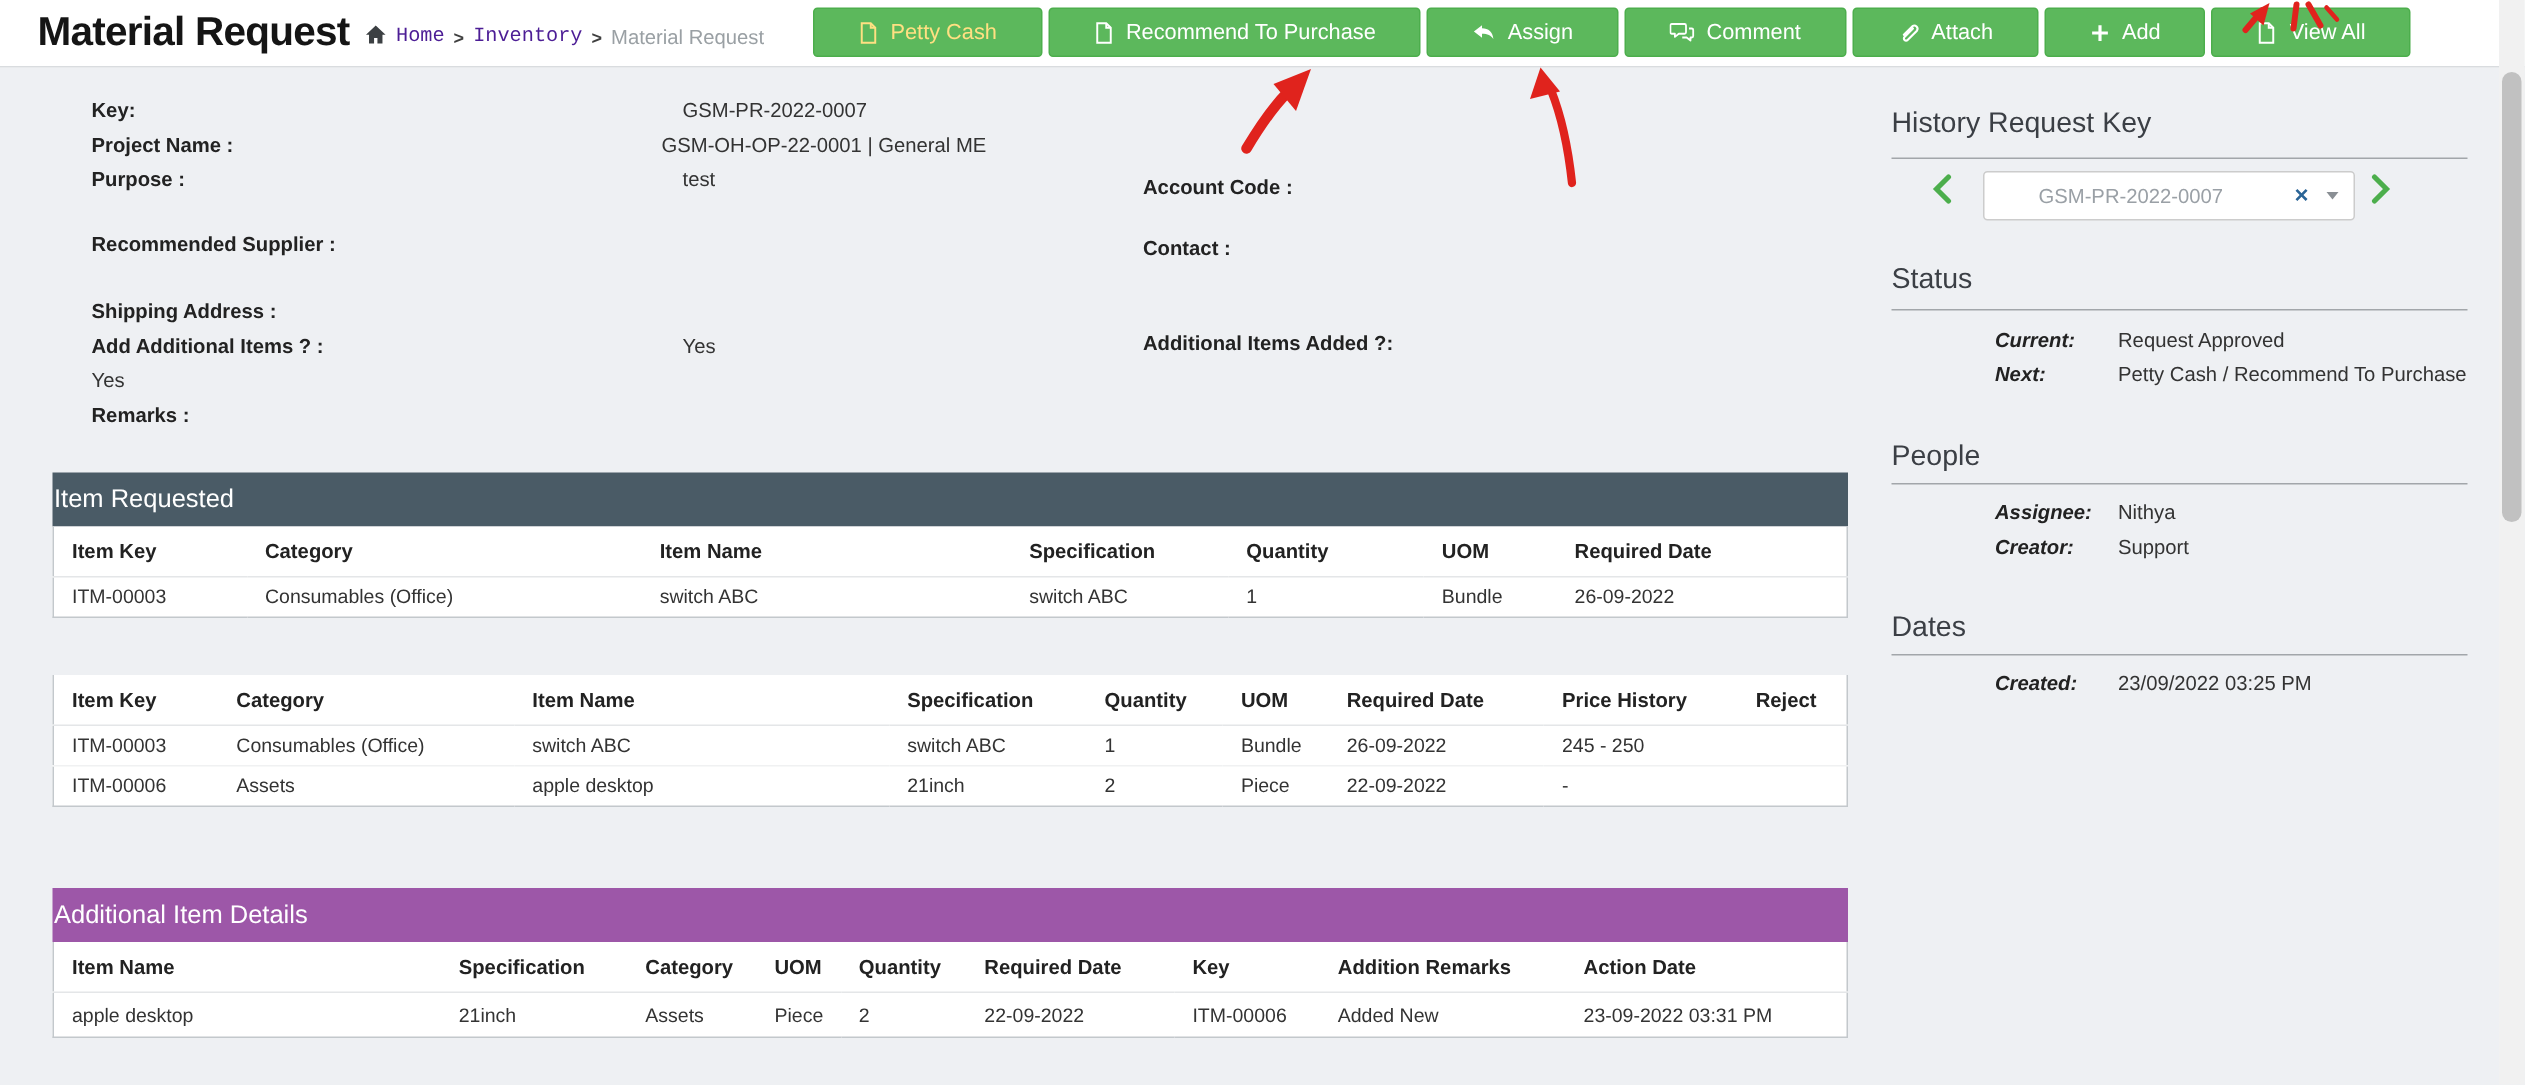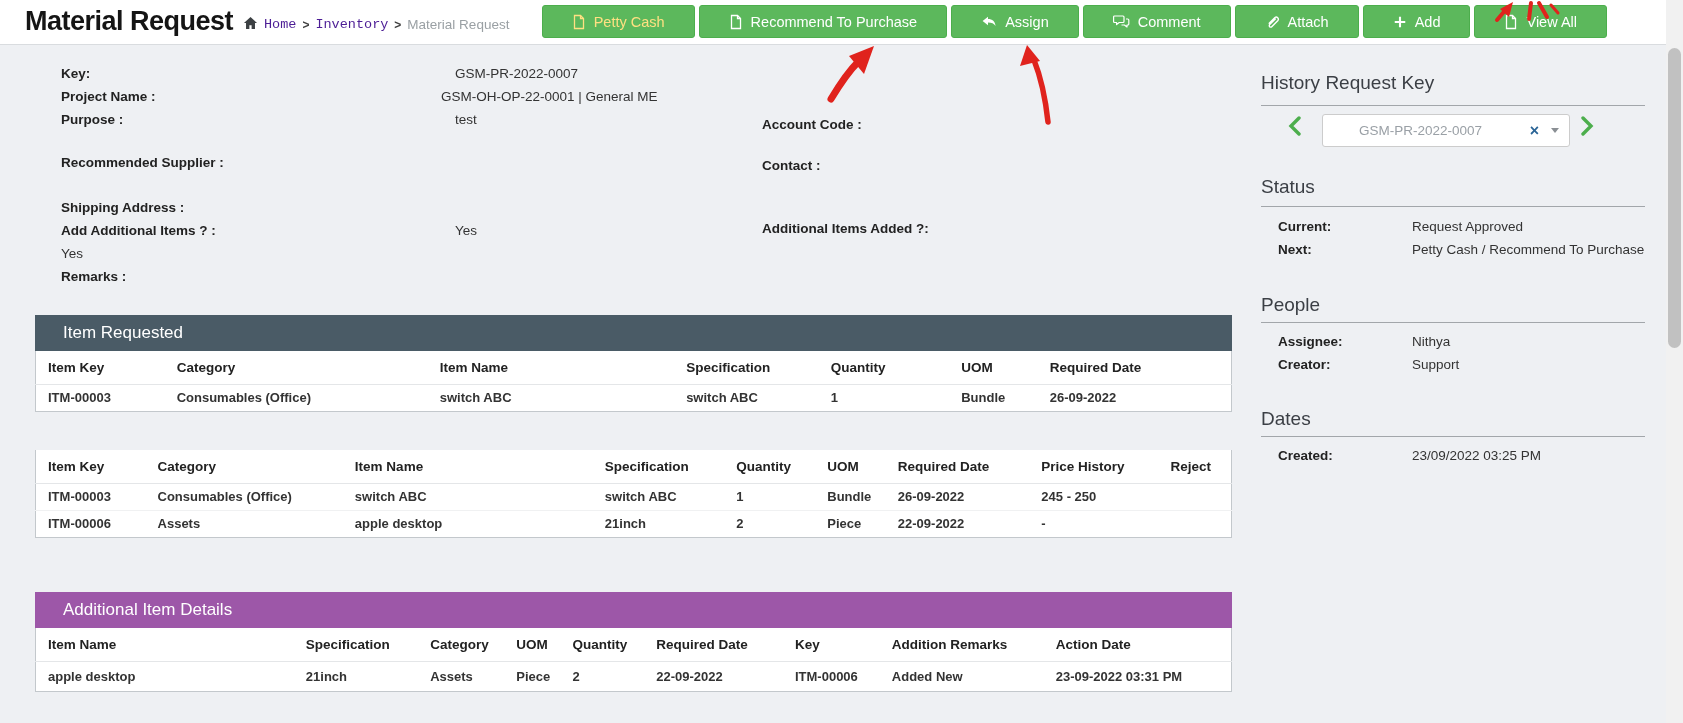--- a/index.html
+++ b/index.html
@@ -41,49 +41,49 @@
   }
   .btn.petty { color:#ffe082; }
   .btn svg { display:block; }
   
   .lbl { position:absolute; font-size:13.5px; font-weight:bold; color:#222; white-space:nowrap; }
   .val { position:absolute; font-size:13.5px; color:#333; white-space:nowrap; }
   
   .panel { position:absolute; left:35px; width:1197px; }
   .panel .bar {
     height:36px; display:flex; align-items:center;
-    padding-left:28px; color:#ffffff; font-size:17px;
+    padding-left:1px; color:#ffffff; font-size:17px;
   }
   .bar-slate  { background:#4a5b66; }
   .bar-purple { background:#9d57a8; }
   .panel table {
     width:100%; border-collapse:collapse; background:#ffffff;
     border:1px solid #c3c8cc; border-top:none; table-layout:fixed;
   }
   .panel th {
     text-align:left; font-size:13.5px; font-weight:bold; color:#222;
     height:33px; padding:0 6px 0 12px; border-bottom:1px solid #e4e6e8;
     white-space:nowrap; overflow:hidden;
   }
   .panel td {
     font-size:13px; color:#333; height:27px; padding:0 6px 0 12px;
-    border-bottom:1px solid #f0f1f2; white-space:nowrap; overflow:hidden;font-weight:bold;
+    border-bottom:1px solid #f0f1f2; white-space:nowrap; overflow:hidden;
   }
   .panel tr:last-child td { border-bottom:none; }
   .t3 td { height:30px; }
   
   .side-h {
     position:absolute; left:1261px; width:384px;
     font-size:19px; color:#3b3f45; font-weight:400;
   }
   .side-hr {
     position:absolute; left:1261px; width:384px; height:1px;
     background:#a2a6aa; border:none;
   }
-  .side-lbl { position:absolute; left:1278px; font-size:13.5px; font-weight:bold; color:#222; white-space:nowrap; }
+  .side-lbl { position:absolute; left:1330px; font-size:13.5px; font-weight:bold; color:#222; white-space:nowrap;font-style:italic; }
   .side-val { position:absolute; left:1412px; font-size:13.5px; color:#333; white-space:nowrap; }
   .chev { position:absolute; cursor:pointer; }
   .mrk-select {
     position:absolute; left:1322px; top:114px; width:248px; height:33px;
     background:#fff; border:1px solid #cccccc; border-radius:3px;
     display:flex; align-items:center; padding:0 10px; cursor:pointer;
   }
   .mrk-select .sel-text { margin-left:26px; font-size:13.5px; color:#9aa0a6; }
   .mrk-select .sel-clear { margin-left:auto; color:#2a6496; font-weight:bold; font-size:16px; line-height:1; cursor:pointer; }
   .mrk-select .sel-caret {

